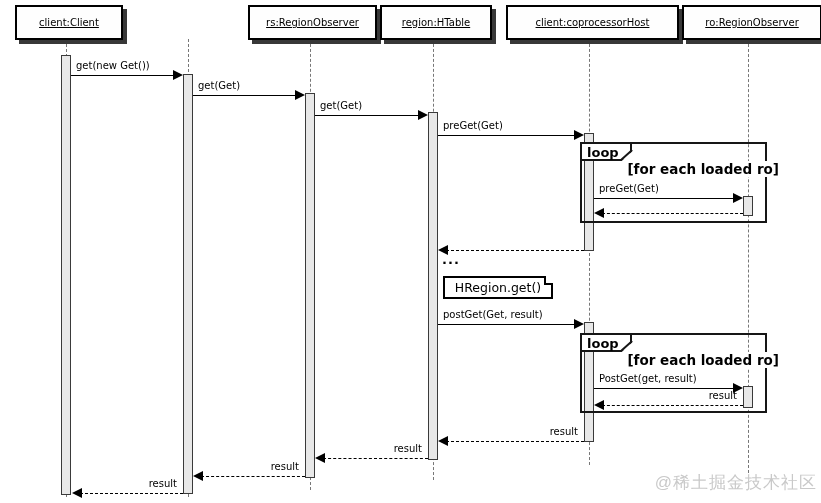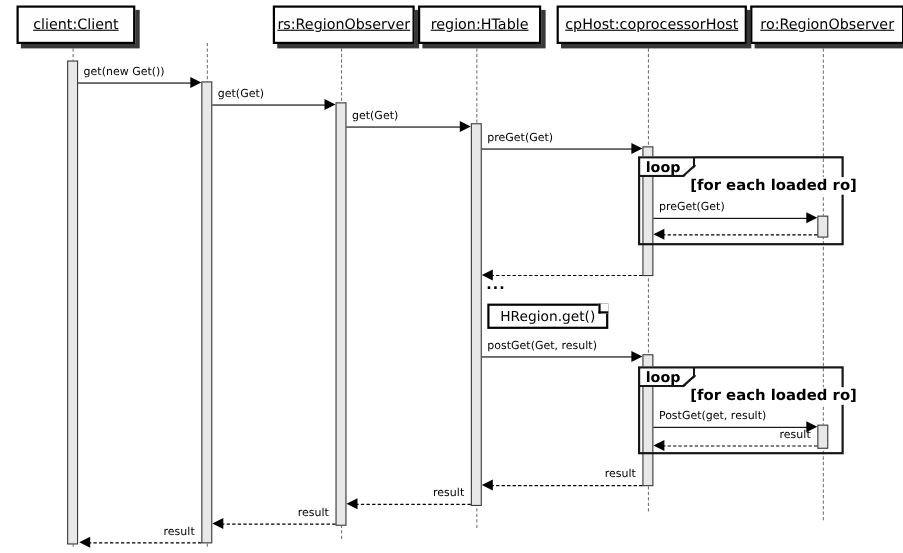--- a/index.html
+++ b/index.html
@@ -5,21 +5,21 @@
   html,body { margin:0; padding:0; background:#fff; }
   #canvas {
     position:relative; width:821px; height:503px; background:#fff;
     font-family:"DejaVu Sans","Liberation Sans",sans-serif;
     overflow:hidden;
   }
   .actor-box {
     position:absolute; top:5px; height:31px; background:#fefefe;
     border:2px solid #000; box-shadow:4px 4px 0 #383838;
     display:flex; align-items:center; justify-content:center;
-    font-size:13px; color:#000; box-sizing:content-box;
+    font-size:10px; color:#000; box-sizing:content-box;
   }
   .actor-label { text-decoration:underline; white-space:nowrap; }
   .lifeline { position:absolute; width:0; border-left:1px dashed #777; }
   .activation {
     position:absolute; width:10px; background:#e8e8e8;
     border:1px solid #3a3a3a; box-sizing:border-box;
   }
   .msg-line { position:absolute; height:0; border-top:1px solid #000; }
   .msg-line.dashed { border-top:1px dashed #000; }
   .arrowhead { position:absolute; width:0; height:0;
@@ -58,20 +58,21 @@
   .ellipsis { position:absolute; font-size:13px; color:#000; font-weight:bold; letter-spacing:1px; }
   .watermark {
     position:absolute; right:4px; top:471px; font-size:17px;
     letter-spacing:1px; font-family:sans-serif; white-space:nowrap;
   }
 </style>
 </head>
 <body>
 
 <div id="canvas">
+  <div class="watermark" style="color: rgb(201, 201, 201);">@稀土掘金技术社区</div>
 <div class="lifeline" style="left: 66px; top: 39px; height: 458px;"></div>
     <div class="lifeline" style="left: 188px; top: 39px; height: 458px;"></div>
     <div class="lifeline" style="left: 310px; top: 39px; height: 451px;"></div>
     <div class="lifeline" style="left: 433px; top: 39px; height: 441px;"></div>
     <div class="lifeline" style="left: 589px; top: 39px; height: 426px;"></div>
     <div class="lifeline" style="left: 748px; top: 39px; height: 434px;"></div>
     <div class="activation" style="left: 61px; top: 55px; height: 440px;"></div>
     <div class="activation" style="left: 183px; top: 74px; height: 420px;"></div>
     <div class="activation" style="left: 305px; top: 93px; height: 385px;"></div>
     <div class="activation" style="left: 428px; top: 112px; height: 348px;"></div>
@@ -135,18 +136,18 @@
     <div class="actor-box" style="left: 15px; width: 104px;">
       <span class="actor-label">client:Client</span>
     </div>
     <div class="actor-box" style="left: 248px; width: 125px;">
       <span class="actor-label">rs:RegionObserver</span>
     </div>
     <div class="actor-box" style="left: 380px; width: 108px;">
       <span class="actor-label">region:HTable</span>
     </div>
     <div class="actor-box" style="left: 506px; width: 169px;">
-      <span class="actor-label">cpHost:coprocessorHost</span>
+      <span class="actor-label">client:coprocessorHost</span>
     </div>
     <div class="actor-box" style="left: 682px; width: 136px;">
       <span class="actor-label">ro:RegionObserver</span>
     </div>
   </div>
 
 </body></html>

